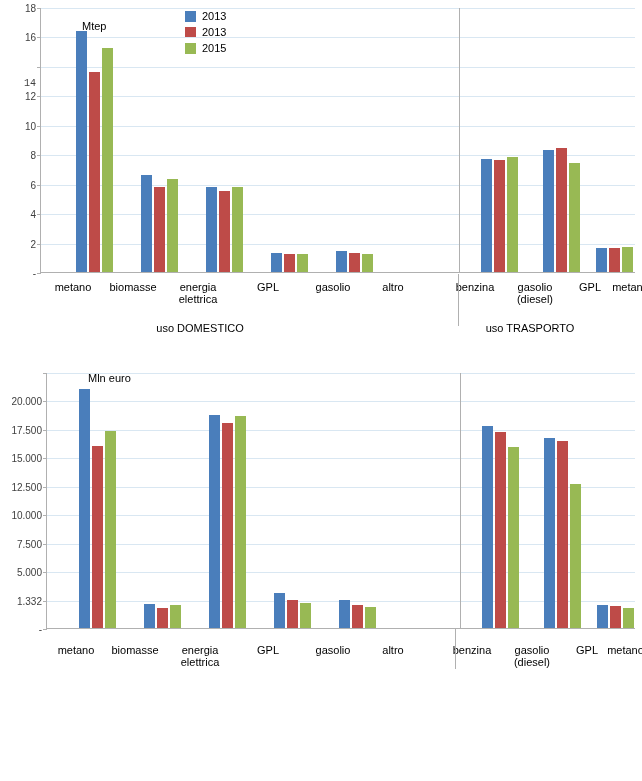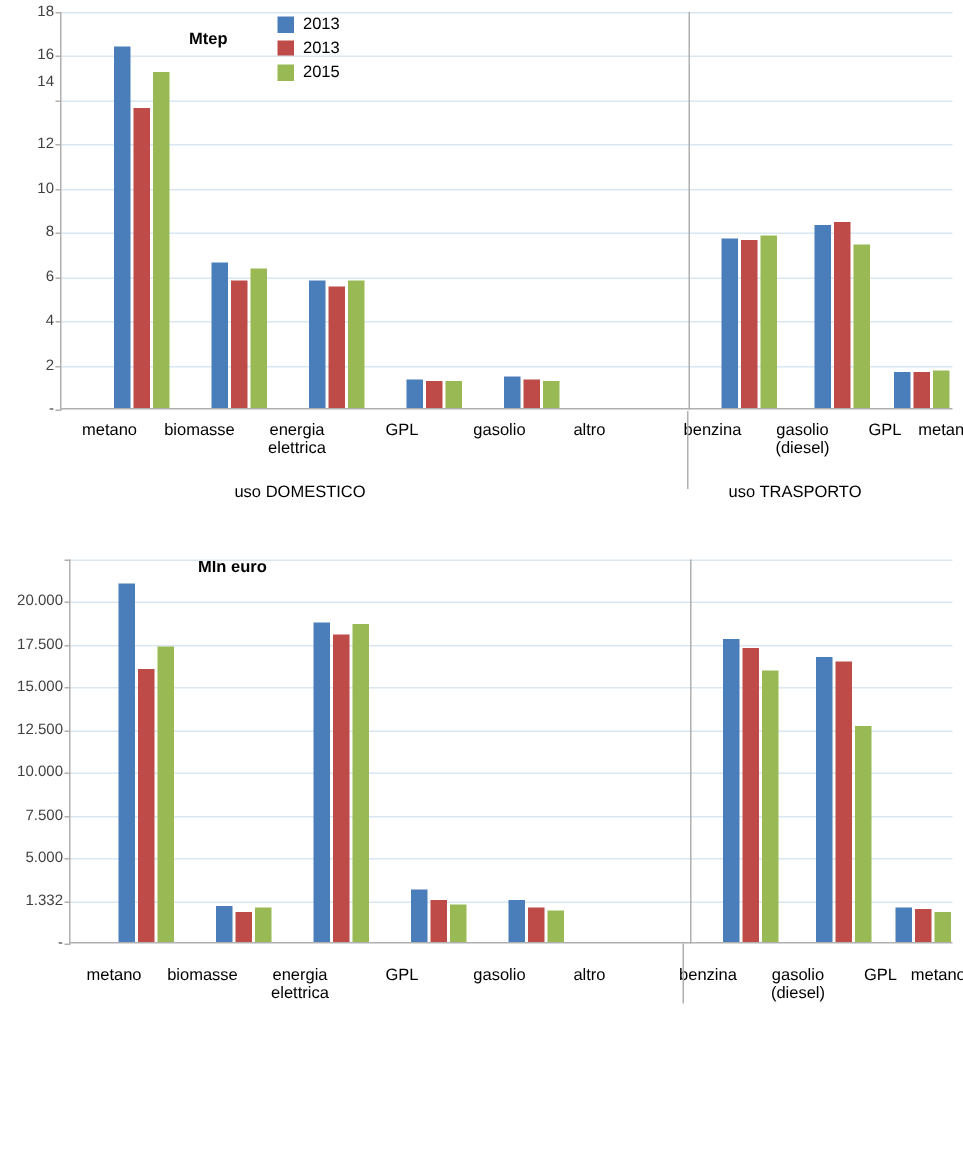--- a/index.html
+++ b/index.html
@@ -94,23 +94,22 @@
     color: #000;
   }
   .sep-line {
     position: absolute;
     width: 1px;
     background: #b0b0b0;
   }
   .axis-title {
     position: absolute;
     font-size: 11px;
-    font-weight: bold;
+    font-weight: normal;
     color: #000;
-    margin-left: 44px;
   }
 
   
   .legend {
     position: absolute;
     font-size: 11px;
     color: #000;
   }
   .legend-row {
     display: flex;
@@ -157,21 +156,21 @@
       <div class="gridline" style="top:206.1px;"></div>
       <div class="gridline" style="top:235.6px;"></div>
 
       <div class="ytick" style="top:265px;">-</div>
       <div class="ytick" style="top:235.6px;">2</div>
       <div class="ytick" style="top:206.1px;">4</div>
       <div class="ytick" style="top:176.7px;">6</div>
       <div class="ytick" style="top:147.2px;">8</div>
       <div class="ytick" style="top:117.8px;">10</div>
       <div class="ytick" style="top:88.3px;text-align:right;">12</div>
-      <div class="ytick" style="top:47px;">14</div>
+      <div class="ytick" style="top:75px;font-family:Liberation Mono, monospace;">14</div>
       <div class="ytick" style="top:29.4px;">16</div>
       <div class="ytick" style="top:0px;">18</div>
 
       <div class="tickmark" style="top:265px;"></div>
       <div class="tickmark" style="top:235.6px;"></div>
       <div class="tickmark" style="top:206.1px;"></div>
       <div class="tickmark" style="top:176.7px;"></div>
       <div class="tickmark" style="top:147.2px;"></div>
       <div class="tickmark" style="top:117.8px;"></div>
       <div class="tickmark" style="top:88.3px;"></div>

